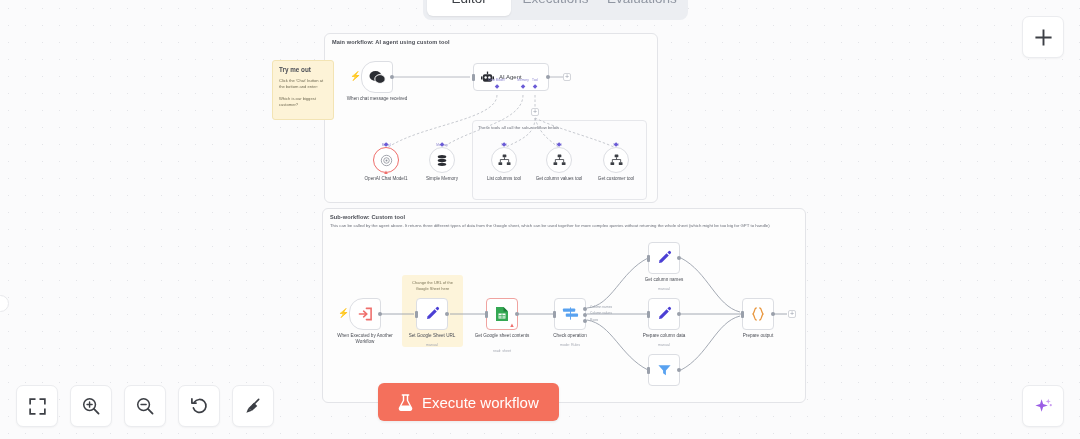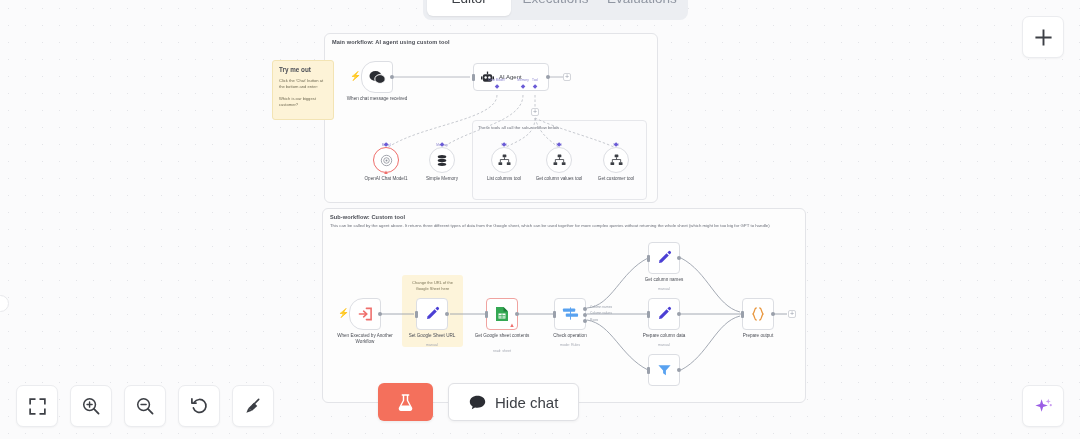--- a/index.html
+++ b/index.html
@@ -435,27 +435,21 @@
 
   <div id="left-handle"></div>
 
   <div id="actions">
     <div id="exec-btn">
       <svg width="15" height="17" viewBox="0 0 15 17">
         <path d="M5.5 1 V6.5 L1.5 14 A1.6 1.6 0 0 0 3 16.2 H12 A1.6 1.6 0 0 0 13.5 14 L9.5 6.5 V1" fill="none" stroke="#fff" stroke-width="1.4" stroke-linejoin="round"></path>
         <path d="M4.3 1 H10.7" stroke="#fff" stroke-width="1.4" stroke-linecap="round"></path>
         <path d="M3.2 11.5 H11.8 L13.5 14.3 A1.6 1.6 0 0 1 12 16.2 H3 A1.6 1.6 0 0 1 1.5 14.3 Z" fill="#fff"></path>
       </svg>
-    </div>
-    <div id="chat-btn">
-      <svg width="17" height="15" viewBox="0 0 17 15">
-        <path d="M8.5 0.8 C4.1 0.8 0.8 3.4 0.8 6.8 C0.8 8.7 1.9 10.4 3.6 11.5 L2.8 14.2 L6 12.4
-                 C6.8 12.6 7.6 12.7 8.5 12.7 C12.9 12.7 16.2 10.1 16.2 6.8 C16.2 3.4 12.9 0.8 8.5 0.8 Z" fill="#2b2d33"></path>
-      </svg>
-      <span>Hide chat</span>
+      <span>Execute workflow</span>
     </div>
   </div>
 
   <div id="toolbar">
     <div class="tool-btn">
       <svg width="17" height="17" viewBox="0 0 18 18">
         <path d="M1.2 6 V1.2 H6 M12 1.2 H16.8 V6 M16.8 12 V16.8 H12 M6 16.8 H1.2 V12" fill="none" stroke="#3c3f45" stroke-width="1.8" stroke-linecap="square"></path>
       </svg>
     </div>
     <div class="tool-btn">

